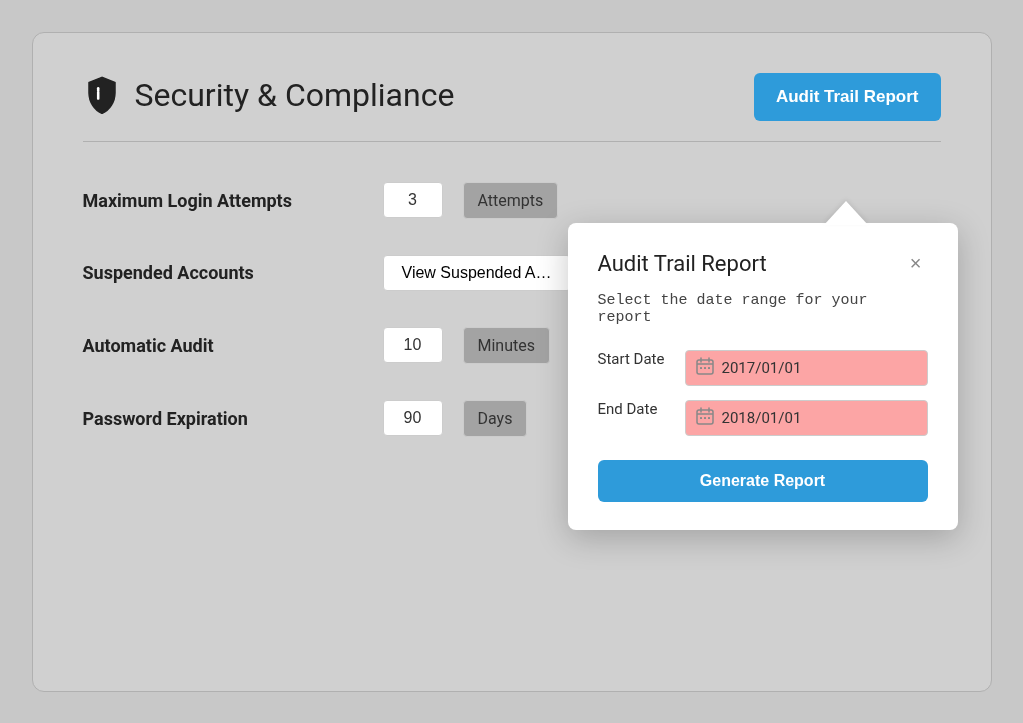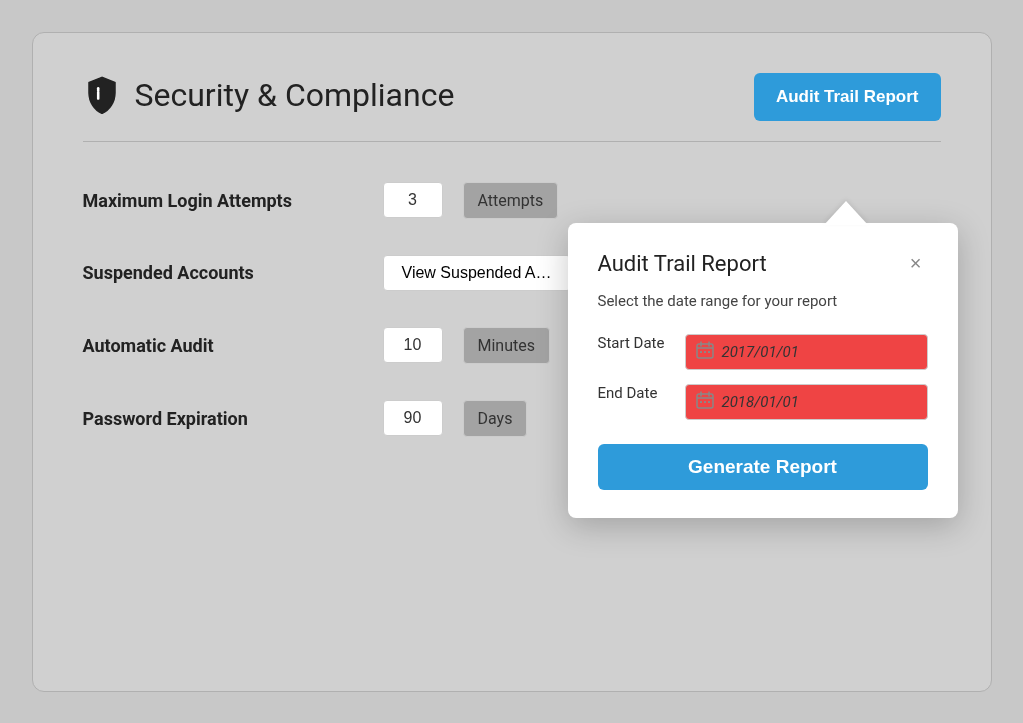--- a/index.html
+++ b/index.html
@@ -172,20 +172,21 @@
       color: #888;
       font-size: 20px;
       line-height: 1;
       padding: 2px 6px;
     }
 
     .popup-subtitle {
       font-size: 15px;
       color: #444;
       margin-bottom: 24px;
+      font-family: Liberation Mono, monospace;
     }
 
     .date-row {
       display: flex;
       align-items: flex-start;
       gap: 12px;
       margin-bottom: 14px;
     }
 
     .date-label {
@@ -193,44 +194,43 @@
       color: #333;
       width: 75px;
       flex-shrink: 0;
     }
 
     .date-input-group {
       display: flex;
       align-items: center;
       border: 1px solid #ccc;
       border-radius: 4px;
-      background: #ef4444;
+      background: #fca5a5;
       padding: 6px 10px;
       gap: 8px;
       flex: 1;
-      font-style: italic;
     }
 
     .calendar-icon {
       color: #888;
       font-size: 17px;
     }
 
     .date-value {
       font-size: 15px;
       color: #333;
     }
 
     .generate-btn {
       background: #2e9bda;
       color: #fff;
       border: none;
       border-radius: 6px;
       padding: 12px 24px;
-      font-size: 19px;
+      font-size: 16px;
       font-weight: 600;
       cursor: pointer;
       width: 100%;
       margin-top: 10px;
     }
   </style>
 </head>
 <body>
 
 <div class="page-container">

